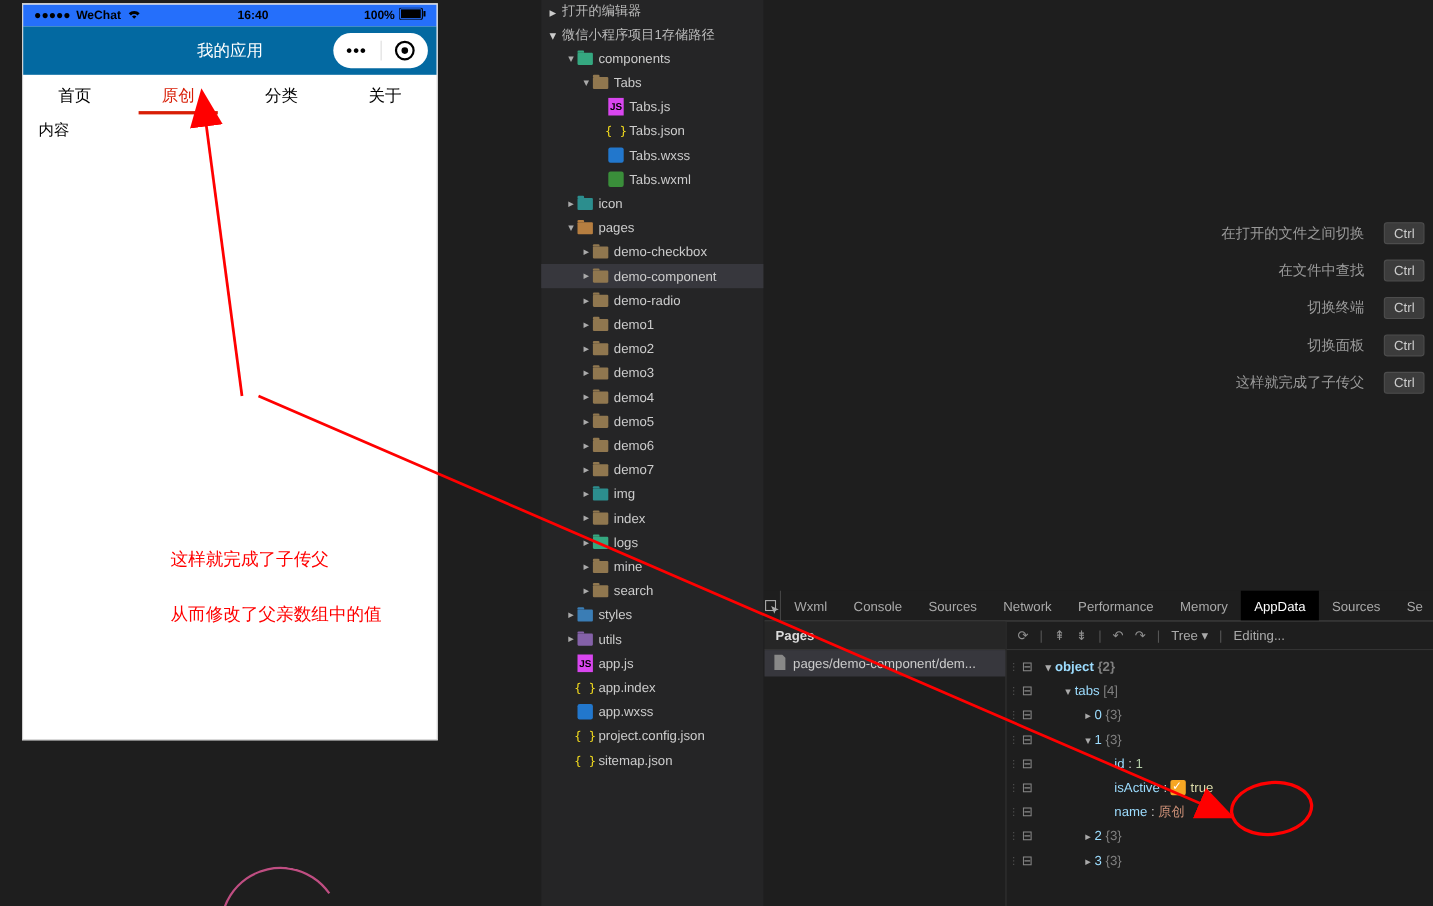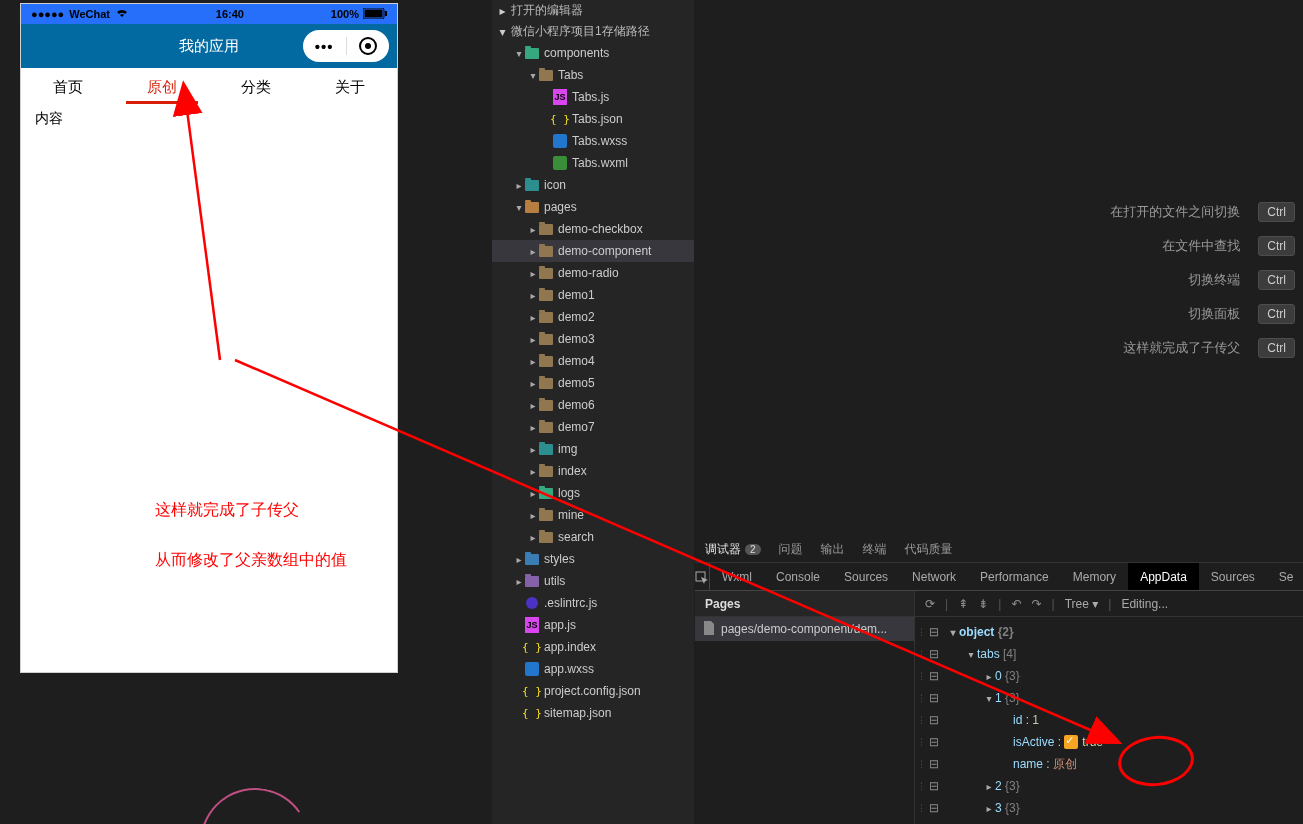--- a/index.html
+++ b/index.html
@@ -322,27 +322,20 @@
       <div class="tree-item" style="padding-left: 22px;">
         <span class="tw">▸</span>
         <span class="ico">
           <span class="ico-folder purple"></span>
         </span>
         <span>utils</span>
       </div>
       <div class="tree-item" style="padding-left: 22px;">
         <span class="tw"></span>
         <span class="ico">
-          <span class="ico-eslint"></span>
-        </span>
-        <span>.eslintrc.js</span>
-      </div>
-      <div class="tree-item" style="padding-left: 22px;">
-        <span class="tw"></span>
-        <span class="ico">
           <span class="ico-js">JS</span>
         </span>
         <span>app.js</span>
       </div>
       <div class="tree-item" style="padding-left: 22px;">
         <span class="tw"></span>
         <span class="ico">
           <span class="ico-json">{ }</span>
         </span>
         <span>app.index</span>
@@ -388,38 +381,20 @@
       <span>切换面板</span>
       <span class="hint-key">Ctrl</span>
     </div>
     <div class="hint-row">
       <span>这样就完成了子传父</span>
       <span class="hint-key">Ctrl</span>
     </div>
   </div>
 
 <div class="devtools">
-  <div class="dt-toptabs" id="dt-top">
-      <span class="dt-toptab active">
-        <span>调试器</span>
-        <span class="badge">2</span>
-      </span>
-      <span class="dt-toptab">
-        <span>问题</span>
-      </span>
-      <span class="dt-toptab">
-        <span>输出</span>
-      </span>
-      <span class="dt-toptab">
-        <span>终端</span>
-      </span>
-      <span class="dt-toptab">
-        <span>代码质量</span>
-      </span>
-    </div>
   <div class="dt-subtabs">
     <div class="cursor-ico">
       <svg width="14" height="14" viewBox="0 0 14 14">
           <rect x="1" y="1" width="9" height="9" fill="none" stroke="#aaa"></rect>
           <path d="M6 6 L13 9 L10 10 L9 13 Z" fill="#aaa"></path>
         </svg>
     </div>
     <div id="dt-sub" style="display:flex;height:100%">
         <div class="dt-subtab">Wxml</div>
         <div class="dt-subtab">Console</div>

